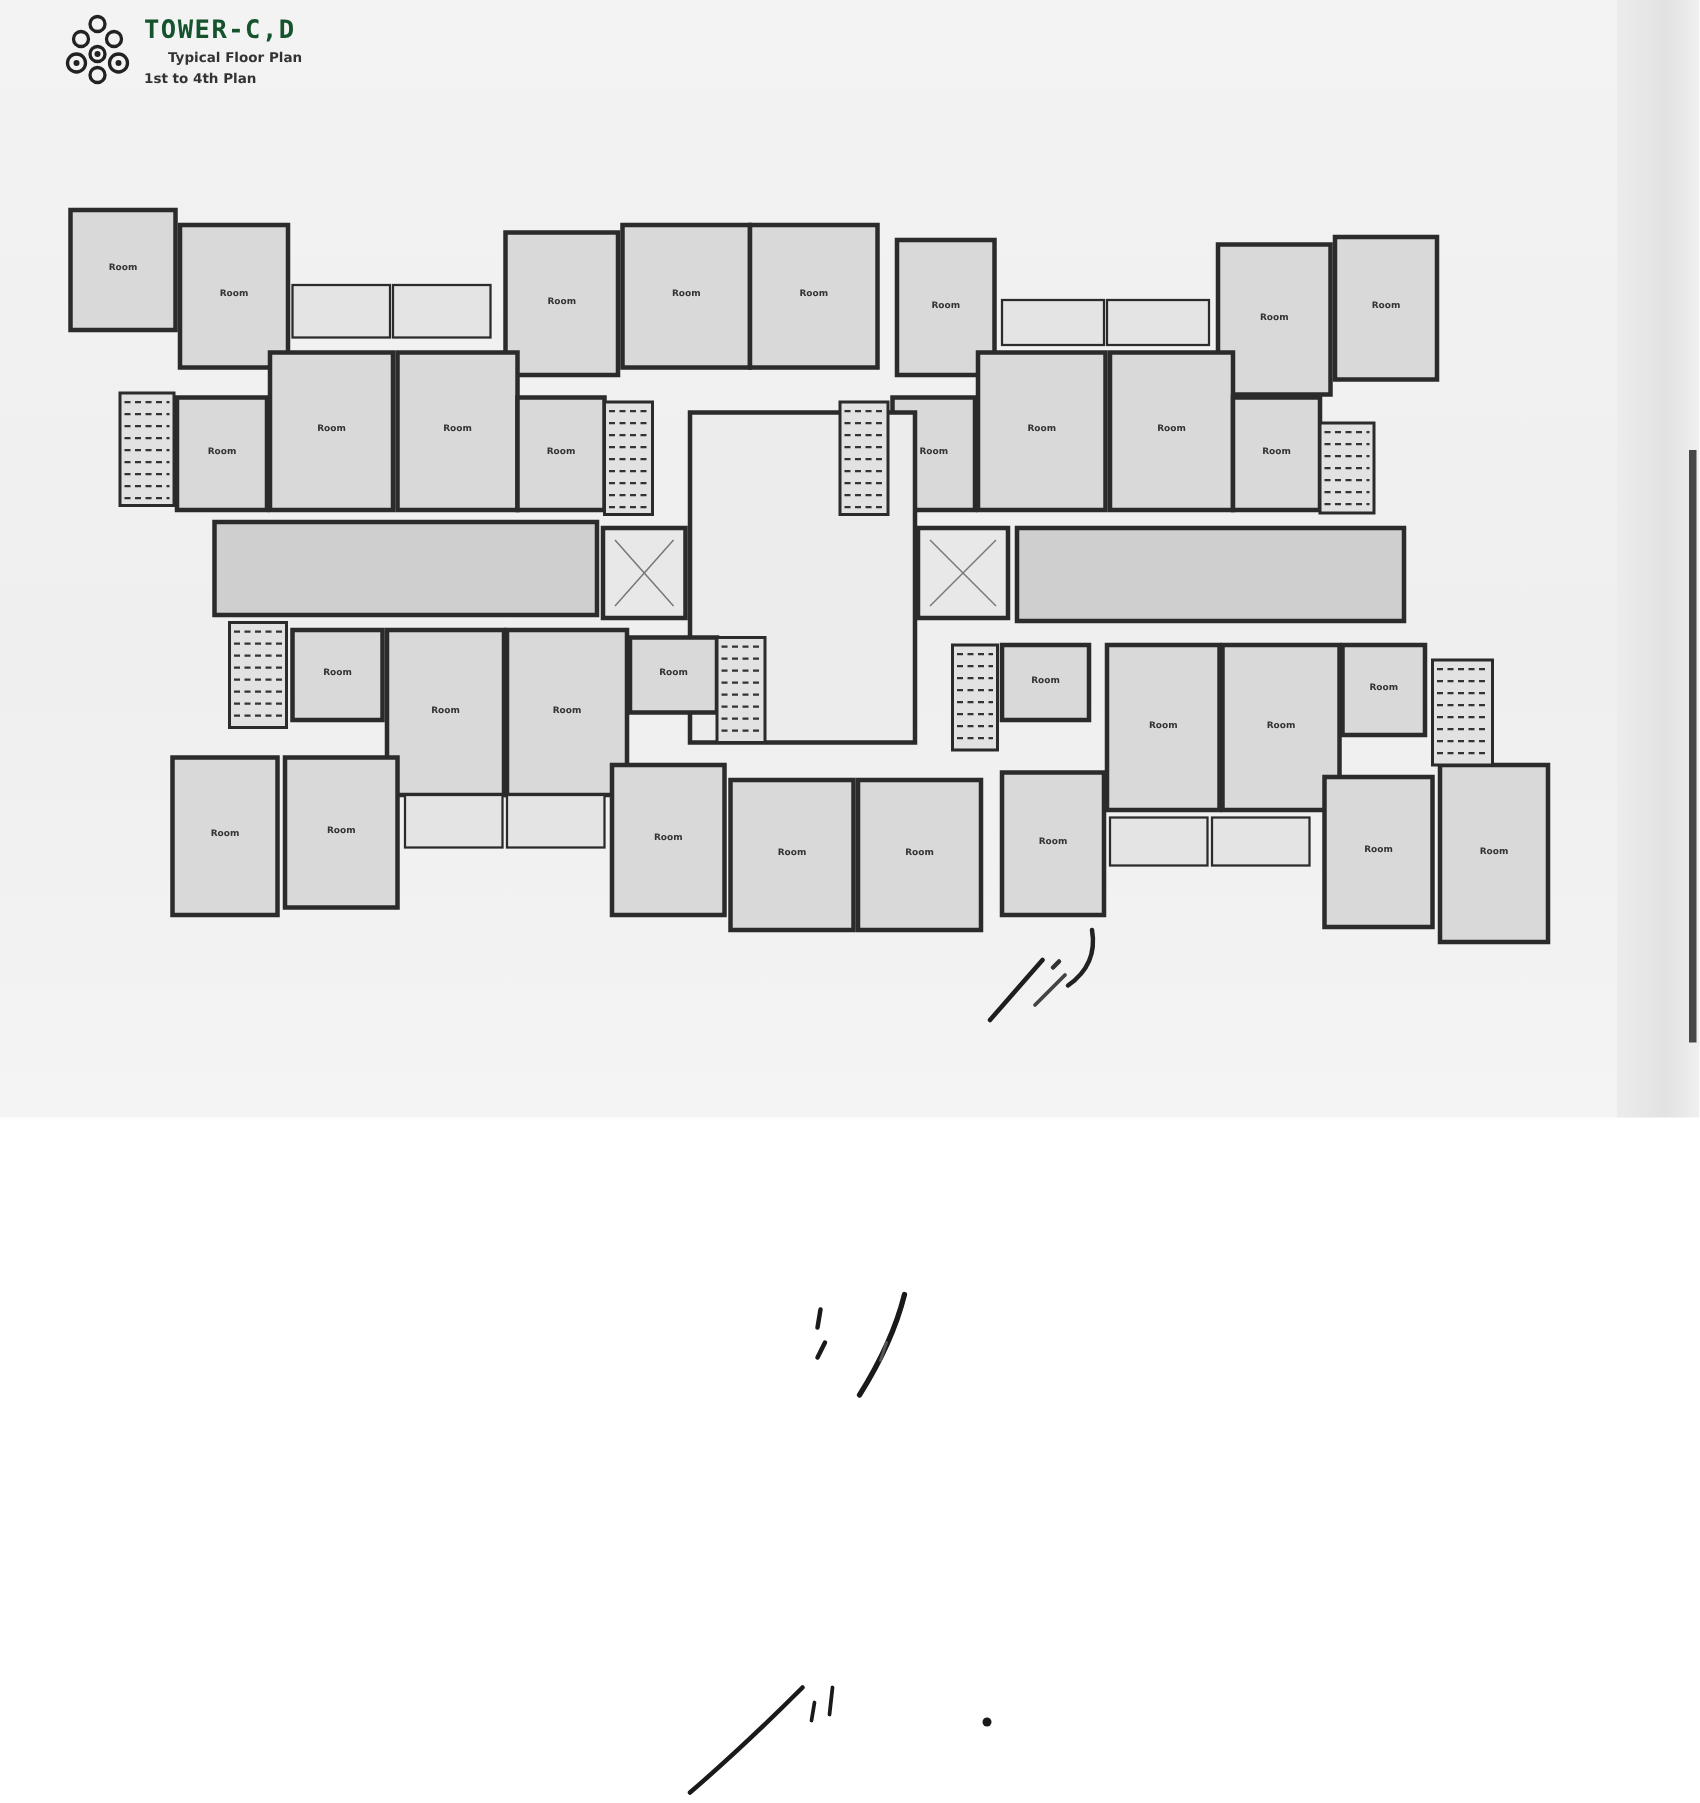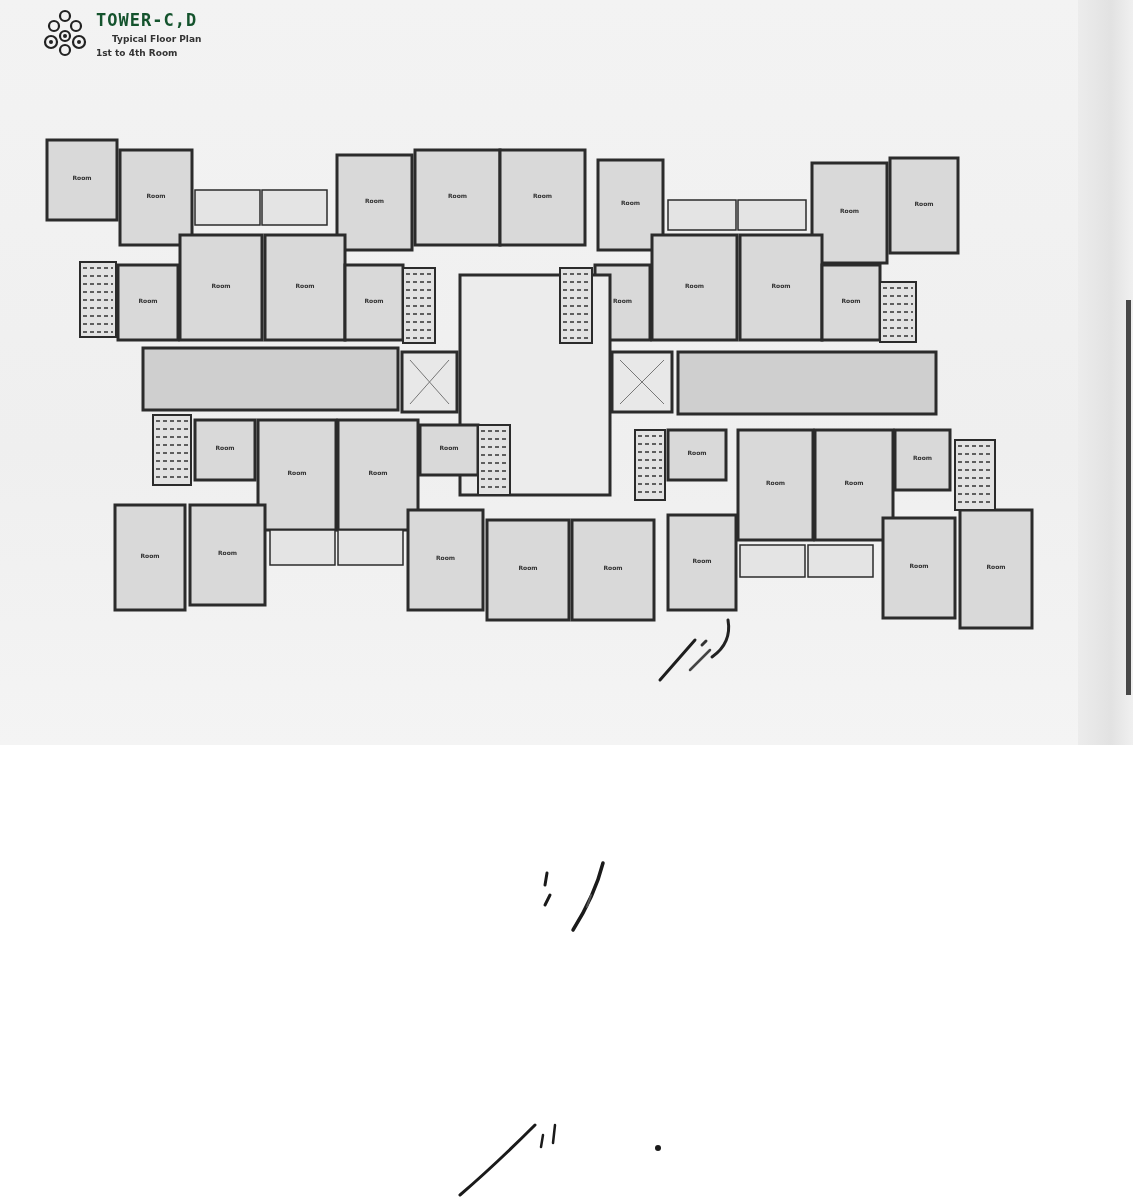--- a/index.html
+++ b/index.html
@@ -49,21 +49,21 @@
       <circle cx="25" cy="44" r="5"></circle>
     </g>
     <g fill="#222">
       <circle cx="25" cy="30" r="2"></circle>
       <circle cx="11" cy="36" r="2"></circle>
       <circle cx="39" cy="36" r="2"></circle>
     </g>
   </svg>
   <div class="title">TOWER-C,D</div>
   <div class="subtitle">Typical Floor Plan</div>
-  <div class="subtitle2">1st to 4th Room</div>
+  <div class="subtitle2">1st to 4th Plan</div>
 </div>
 
 <svg class="plan" id="plan" width="1133" height="760" viewBox="0 0 1133 760">
   <g id="rooms-layer">
       <g>
         <rect x="47" y="140" width="70" height="80" fill="#d9d9d9" stroke="#2b2b2b" stroke-width="3"></rect>
         <text x="82" y="180" text-anchor="middle" class="room-label">Room</text>
       </g>
       <g>
         <rect x="120" y="150" width="72" height="95" fill="#d9d9d9" stroke="#2b2b2b" stroke-width="3"></rect>

